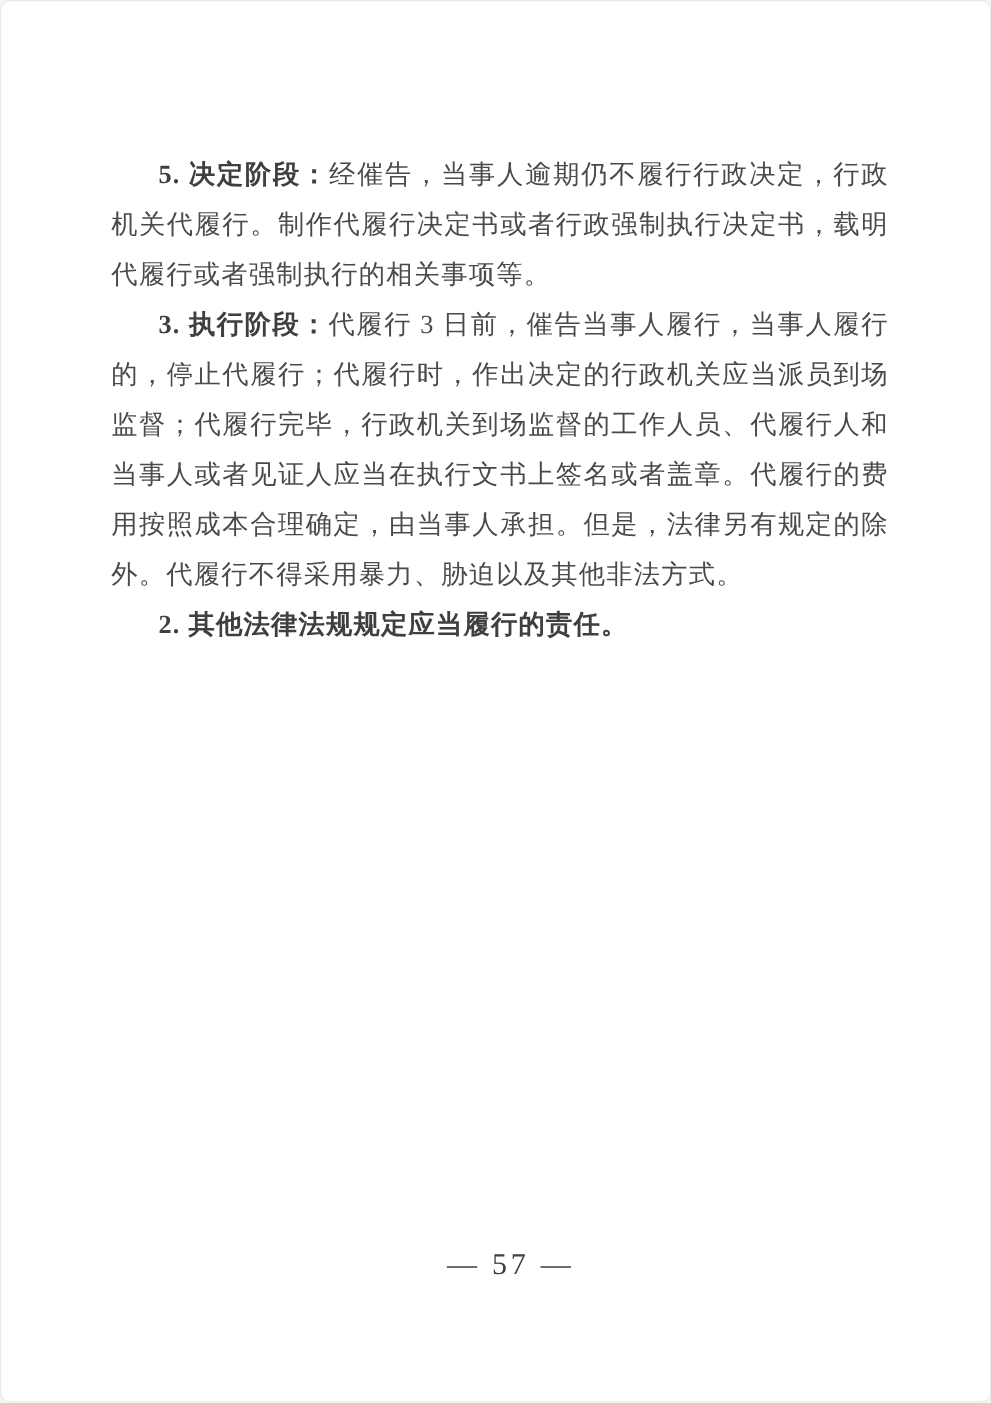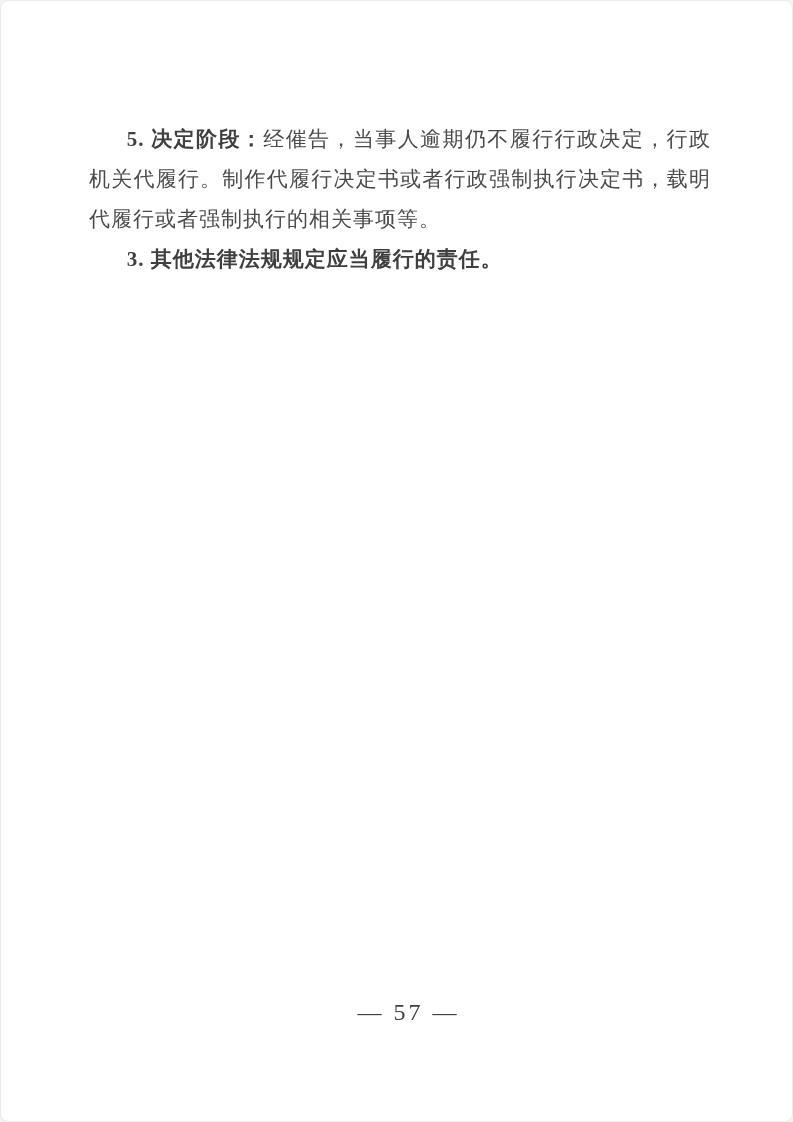--- a/index.html
+++ b/index.html
@@ -53,16 +53,17 @@
     color: #404040;
     letter-spacing: 3px;
   }
 </style>
 </head>
 <body>
 
 <div class="page">
   <div class="content">
     <p class="para"><span class="lead">5. 决定阶段：</span><span>经催告，当事人逾期仍不履行行政决定，行政机关代履行。制作代履行决定书或者行政强制执行决定书，载明代履行或者强制执行的相关事项等。</span></p>
-    <p class="para all-bold"><span class="lead">3. 其他法律法规规定应当履行的责任。</span><span></span></p>
+    <p class="para"><span class="lead">3. 执行阶段：</span><span>代履行 3 日前，催告当事人履行，当事人履行的，停止代履行；代履行时，作出决定的行政机关应当派员到场监督；代履行完毕，行政机关到场监督的工作人员、代履行人和当事人或者见证人应当在执行文书上签名或者盖章。代履行的费用按照成本合理确定，由当事人承担。但是，法律另有规定的除外。代履行不得采用暴力、胁迫以及其他非法方式。</span></p>
+    <p class="para all-bold"><span class="lead">2. 其他法律法规规定应当履行的责任。</span><span></span></p>
   </div>
   <div class="pagenum">— 57 —</div>
 </div>
 
 </body></html>

